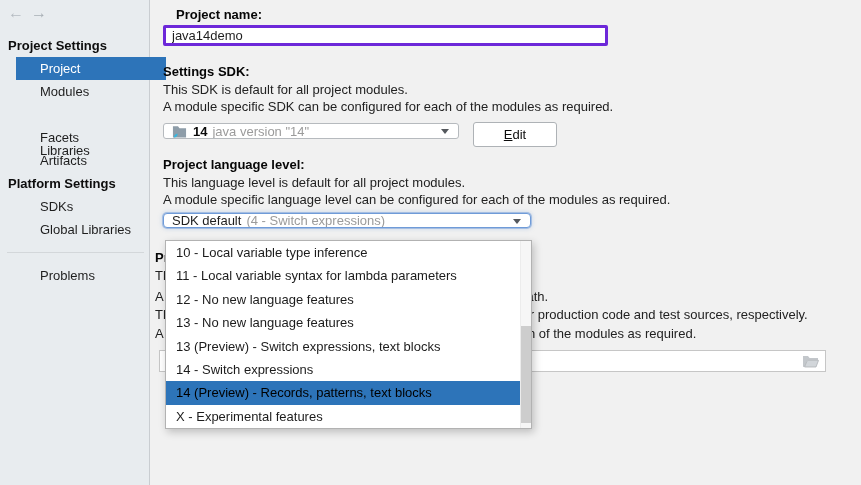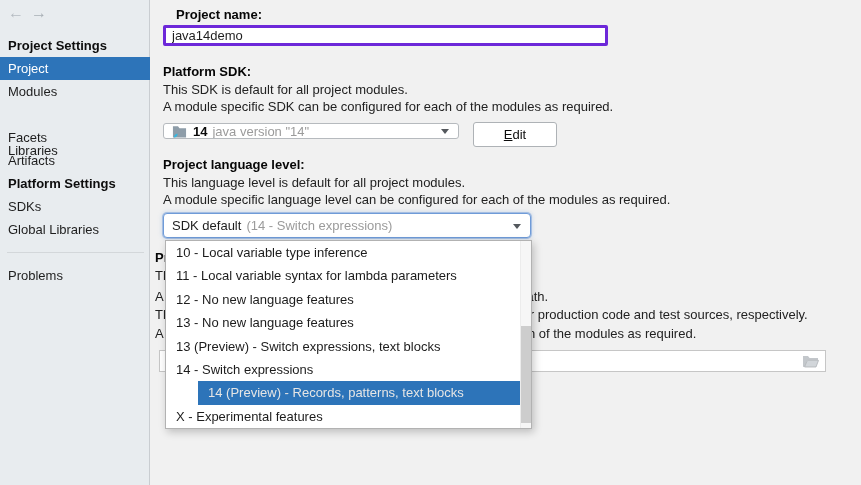--- a/index.html
+++ b/index.html
@@ -10,21 +10,21 @@
     font-size:13px;color:#1e1e1e;
   }
   #app{position:relative;width:861px;height:485px;overflow:hidden;background:#f1f1f1;}
   .abs{position:absolute;}
 
   
   .sidebar{left:0;top:0;width:150px;height:485px;background:#e8ecef;border-right:1px solid #c9cdd1;box-sizing:border-box;}
   .nav-btn{top:3px;width:20px;height:20px;font-size:16px;line-height:20px;text-align:center;color:#b5bbc1;cursor:default;}
   .nav-btn.fwd{color:#a8afb5;}
   .side-hdr{left:8px;height:18px;line-height:18px;font-weight:700;color:#0d0d0d;white-space:nowrap;}
-  .side-item{left:0;width:150px;height:23px;line-height:23px;padding-left:8px;box-sizing:border-box;color:#1e1e1e;cursor:default;white-space:nowrap;}
+  .side-item{left:16px;width:150px;height:23px;line-height:23px;padding-left:24px;box-sizing:border-box;color:#1e1e1e;cursor:default;white-space:nowrap;}
   .side-item.selected{background:#2d74b9;color:#ffffff;}
   .side-div{left:7px;width:137px;height:1px;background:#d3d7da;}
 
   
   .blabel{font-weight:700;color:#060606;height:16px;line-height:16px;white-space:nowrap;}
   .desc{color:#222;height:16px;line-height:16px;white-space:nowrap;}
 
   
   .tinput{box-sizing:border-box;background:#fff;border:3px solid #6d28d9;border-radius:2px;padding:0 6px;font:inherit;color:#1e1e1e;outline:none;}
   .combo{box-sizing:border-box;background:#fff;border:1px solid #b6babe;border-radius:3px;display:flex;align-items:center;padding:0 24px 0 8px;cursor:default;white-space:nowrap;overflow:hidden;}
@@ -38,21 +38,21 @@
 
   
   .under{z-index:1;}
   .outfield{box-sizing:border-box;background:#fff;border:1px solid #c6c6c6;z-index:1;}
   .outfield input{position:absolute;left:4px;top:1px;width:630px;height:18px;border:0;outline:none;font:inherit;background:transparent;}
   .folder-btn{position:absolute;right:6px;top:4px;width:16px;height:13px;cursor:default;}
 
   
   .popup{background:#fff;border:1px solid #b2b2b2;box-shadow:2px 3px 8px rgba(0,0,0,.22);z-index:5;box-sizing:border-box;}
   .option{height:23.4px;line-height:23.4px;padding-left:10px;padding-right:16px;white-space:nowrap;overflow:hidden;color:#1c1c1c;cursor:default;}
-  .option.selected{background:#2d74b9;color:#e5e5e5;margin-left:32px;}
+  .option.selected{background:#2d74b9;color:#000000;}
   .sb-track{position:absolute;top:0;right:0;bottom:0;width:11px;background:#f6f6f6;border-left:1px solid #ececec;box-sizing:border-box;}
   .sb-thumb{position:absolute;top:85px;right:0;width:10px;height:97px;background:#cdcdcd;}
 </style>
 </head>
 <body>
 
 <div id="app">
 
   <div class="abs sidebar">
     <div class="abs nav-btn" style="left:6px;">
@@ -76,21 +76,21 @@
     <div class="abs side-item" style="top:218px;"><span>Global Libraries</span></div>
 
     <div class="abs side-div" style="top:252px;"></div>
 
     <div class="abs side-item" style="top:264px;"><span>Problems</span></div>
   </div>
 
   <div class="abs blabel" style="left:163px;top:7px;padding-left:13px;">Project name:</div>
   <input class="abs tinput" style="left: 163px; top: 25px; width: 445px; height: 21px;" value="java14demo">
 
-  <div class="abs blabel" style="left:163px;top:64px;">Platform SDK:</div>
+  <div class="abs blabel" style="left:163px;top:64px;">Settings SDK:</div>
   <div class="abs desc" style="left:163px;top:82px;">This SDK is default for all project modules.</div>
   <div class="abs desc" style="left:163px;top:99px;">A module specific SDK can be configured for each of the modules as required.</div>
 
   <div class="abs combo" style="left:163px;top:123px;width:296px;height:16px;">
     <svg class="jdk-ico" width="15" height="15" viewBox="0 0 16 16">
       <path fill="#8e9da9" d="M1 2.5h5.4l1.6 2H15v10H1z"></path>
       <path fill="#36b7e0" d="M2 14.5c0-2.4 1.8-4 4-4 0 2.3-1.6 4-4 4z"></path>
     </svg>
     <span class="bold-val">14</span>
     <span class="grey">java version "14"</span>
@@ -98,23 +98,23 @@
   </div>
 
   <div class="abs btn" style="left:473px;top:122px;width:84px;height:25px;">
     <span class="mnemonic">E</span><span>dit</span>
   </div>
 
   <div class="abs blabel" style="left:163px;top:157px;">Project language level:</div>
   <div class="abs desc" style="left:163px;top:175px;">This language level is default for all project modules.</div>
   <div class="abs desc" style="left:163px;top:192px;">A module specific language level can be configured for each of the modules as required.</div>
 
-  <div class="abs combo focused" style="left:163px;top:213px;width:368px;height:25px;">
+  <div class="abs combo focused" style="left:163px;top:213px;width:368px;height:15px;">
     <span style="margin-right:5px;">SDK default</span>
-    <span class="grey">(14 - Switch expressions)</span>
+    <span class="grey">(4 - Switch expressions)</span>
     <span class="arrow"></span>
   </div>
 
   <div class="abs blabel under" style="left:155px;top:250px;">Project compiler output:</div>
   <div class="abs desc under" style="left:155px;top:268px;">This path is used to store all project compilation results.</div>
   <div class="abs desc under" style="left:155px;top:289px;">A directory corresponding to each module is created under this path.</div>
   <div class="abs desc under" style="left:155px;top:307px;">This directory contains two subdirectories: Production and Test for production code and test sources, respectively.</div>
   <div class="abs desc under" style="left:155px;top:326px;">A module specific compiler output path can be configured for each of the modules as required.</div>
 
   <div class="abs outfield" style="left:159px;top:350px;width:667px;height:22px;">

